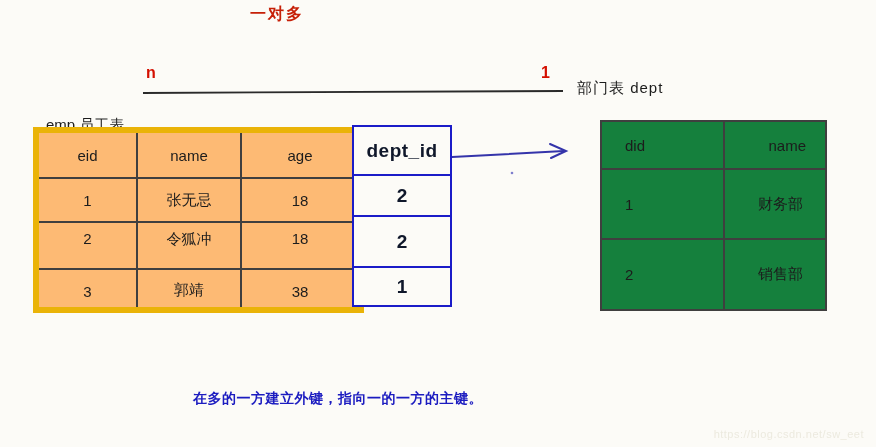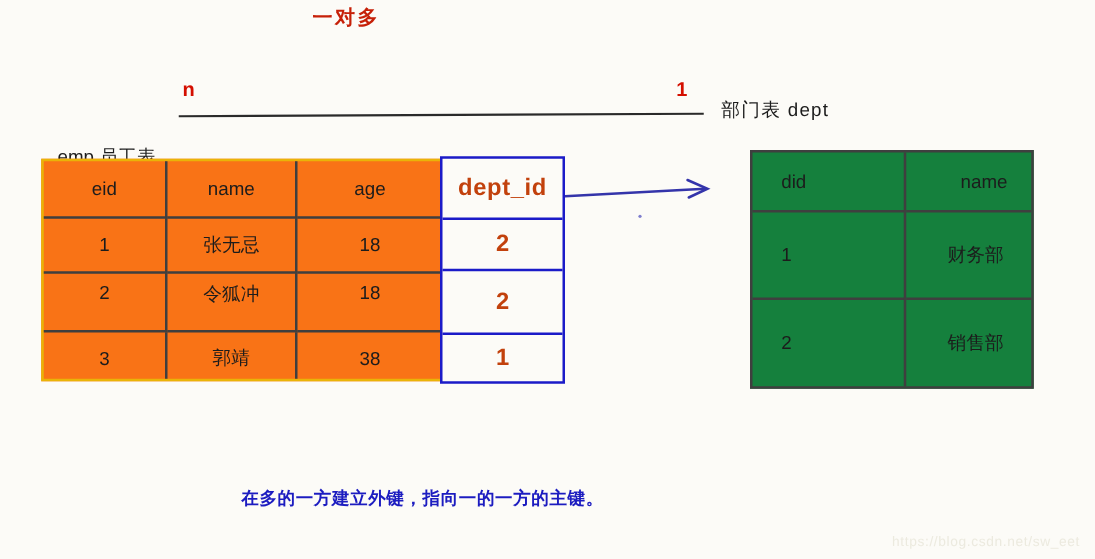--- a/index.html
+++ b/index.html
@@ -22,22 +22,22 @@
   .card-1 { position:absolute; left:541px; top:64px; font-size:16px; font-weight:bold; color:#d40f00; }
 
   svg.lines { position:absolute; left:0; top:0; pointer-events:none; }
 
   
   .emp-table {
     position:absolute; left:33px; top:127px;
     display:grid;
     grid-template-columns:99px 104px 116px;
     grid-template-rows:46px 44px 47px 37px;
-    border:2px solid #eab308;
-    background:#f97316;
+    border:6px solid #eab308;
+    background:#fdba74;
   }
   .emp-table .cell {
     border-right:2px solid #3f3f3f;
     border-bottom:2px solid #3f3f3f;
     display:flex; align-items:center; justify-content:center;
     font-size:15px; color:#1c1c1c;
   }
   .emp-table .cell.lastcol { border-right:none; }
   .emp-table .cell.lastrow { border-bottom:none; }
   .emp-table .cell.va-top { align-items:flex-start; padding-top:7px; }
@@ -47,21 +47,21 @@
   .fk-col {
     position:absolute; left:352px; top:125px; width:96px;
     display:grid;
     grid-template-rows:49px 41px 51px 37px;
     border:2px solid #1b1bc8;
     background:#fcfbf7;
   }
   .fk-col .fcell {
     border-bottom:2px solid #1b1bc8;
     display:flex; align-items:center; justify-content:center;
-    color:#c2410c; font-weight:bold;
+    color:#0f172a; font-weight:bold;
   }
   .fk-col .fcell.head { font-size:19px; letter-spacing:0.5px; }
   .fk-col .fcell.val { font-size:19px; }
   .fk-col .fcell.lastrow { border-bottom:none; }
 
   
   .dept-table {
     position:absolute; left:600px; top:120px;
     display:grid;
     grid-template-columns:123px 100px;

